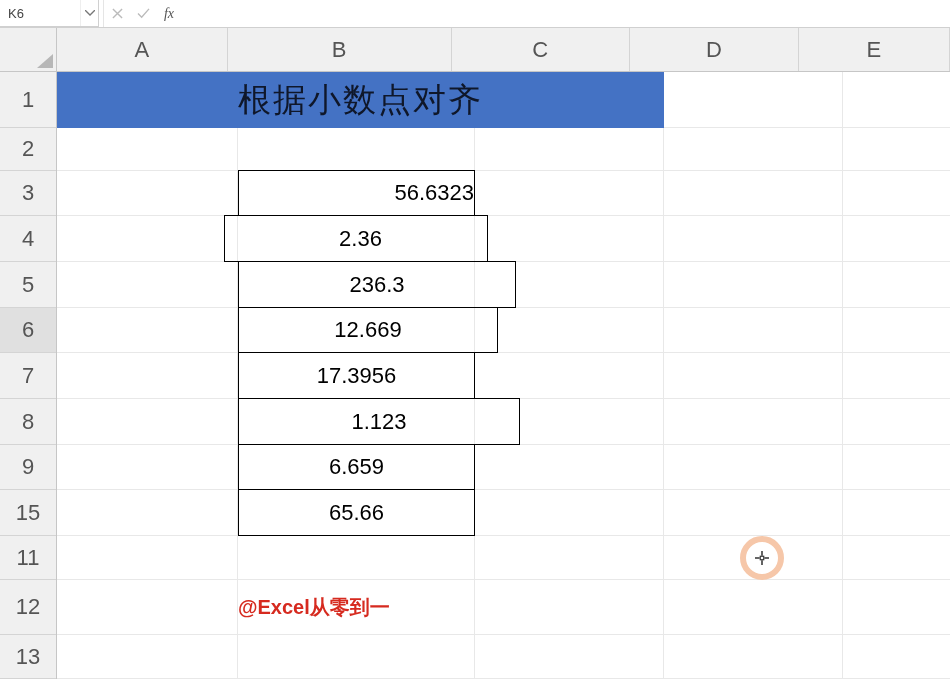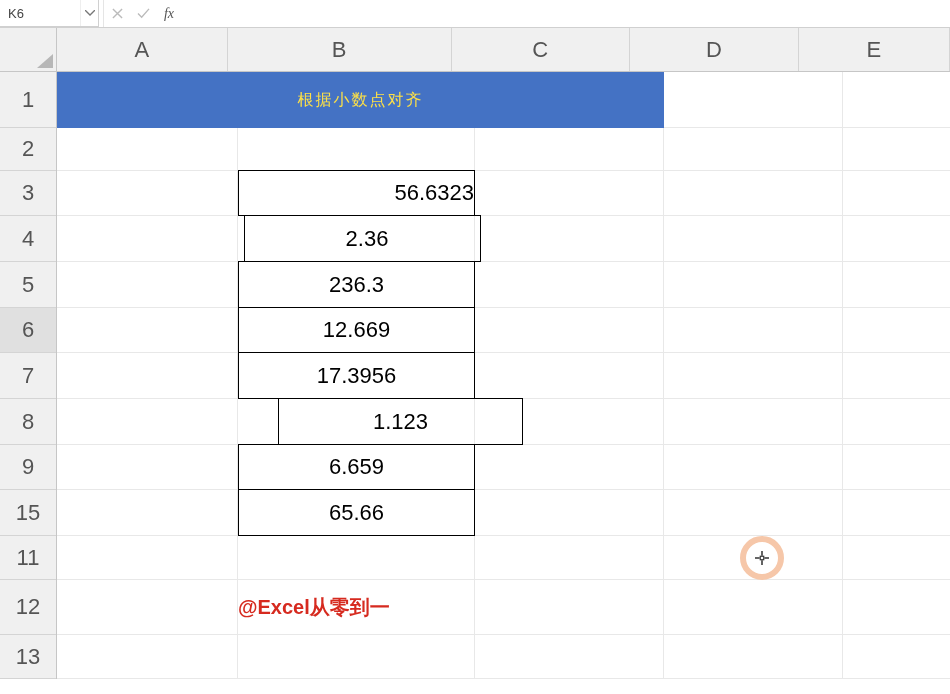--- a/index.html
+++ b/index.html
@@ -138,25 +138,25 @@
     
     .gridlines-v, .gridlines-h {
       position: absolute;
       background: #e8e8e8;
     }
 
     
     .title-cell {
       position: absolute;
       background: #4472c4;
-      color: #fde047;
-      display: flex;
-      align-items: center;
-      justify-content: center;
-      font-size: 16px;
+      color: #0f172a;
+      display: flex;
+      align-items: center;
+      justify-content: center;
+      font-size: 33px;
       letter-spacing: 2px;
     }
 
     
     .num-cell {
       position: absolute;
       border: 1px solid #000000;
       display: flex;
       align-items: center;
       justify-content: center;
@@ -255,33 +255,33 @@
       <div class="gridlines-h" style="top: 463px; left: 0px; height: 1px; width: 946px;"></div>
       <div class="gridlines-h" style="top: 507px; left: 0px; height: 1px; width: 946px;"></div>
       <div class="gridlines-h" style="top: 562px; left: 0px; height: 1px; width: 946px;"></div>
       <div class="gridlines-h" style="top: 606px; left: 0px; height: 1px; width: 946px;"></div>
       <div class="title-cell" style="left: 0px; top: 0px; width: 607px; height: 56px;">
         <span>根据小数点对齐</span>
       </div>
       <div class="num-cell" style="left: 181px; top: 99px; width: 237px; height: 46px; justify-content: flex-end;">
         <span>56.6323</span>
       </div>
-      <div class="num-cell" style="left: 187px; top: 144px; width: 237px; height: 47px; padding-left: 9px;">
+      <div class="num-cell" style="left: 167px; top: 144px; width: 264px; height: 47px; padding-left: 9px;">
         <span>2.36</span>
       </div>
-      <div class="num-cell" style="left: 181px; top: 190px; width: 237px; height: 47px;">
+      <div class="num-cell" style="left: 181px; top: 190px; width: 278px; height: 47px;">
         <span>236.3</span>
       </div>
-      <div class="num-cell" style="left: 181px; top: 236px; width: 237px; height: 46px;">
+      <div class="num-cell" style="left: 181px; top: 236px; width: 260px; height: 46px;">
         <span>12.669</span>
       </div>
       <div class="num-cell" style="left: 181px; top: 281px; width: 237px; height: 47px;">
         <span>17.3956</span>
       </div>
-      <div class="num-cell" style="left: 181px; top: 327px; width: 245px; height: 47px; margin-left: 40px;">
+      <div class="num-cell" style="left: 181px; top: 327px; width: 282px; height: 47px;">
         <span>1.123</span>
       </div>
       <div class="num-cell" style="left: 181px; top: 373px; width: 237px; height: 46px; text-align: right;">
         <span>6.659</span>
       </div>
       <div class="num-cell" style="left: 181px; top: 418px; width: 237px; height: 47px;">
         <span>65.66</span>
       </div>
       <div class="attribution" style="left: 181px; top: 522px;">@Excel从零到一</div>
     </div>

